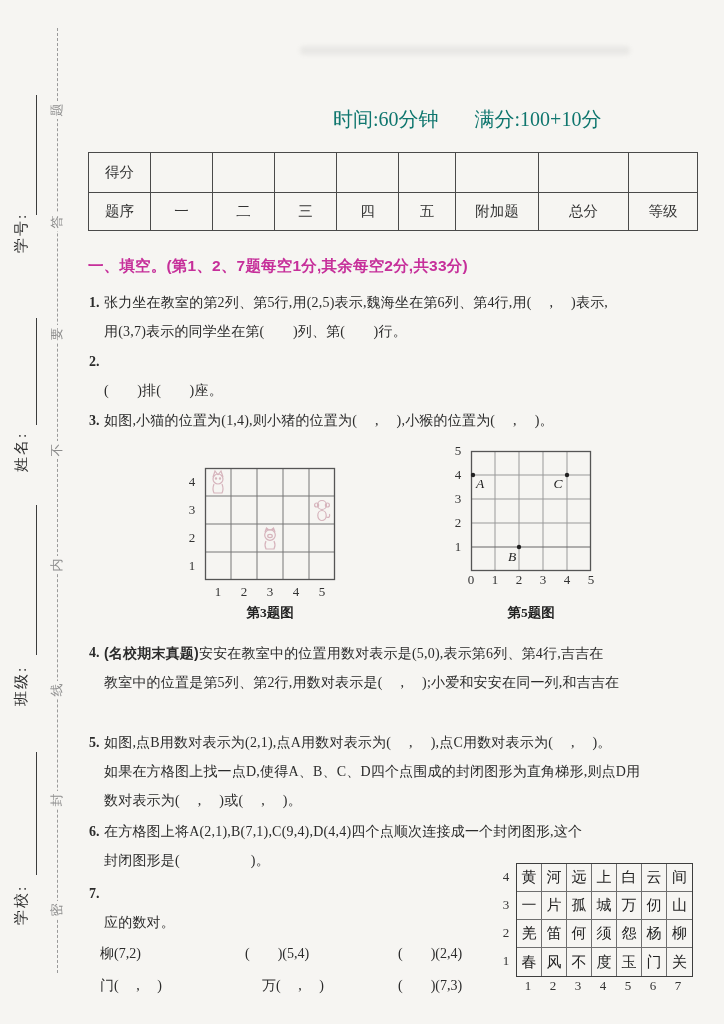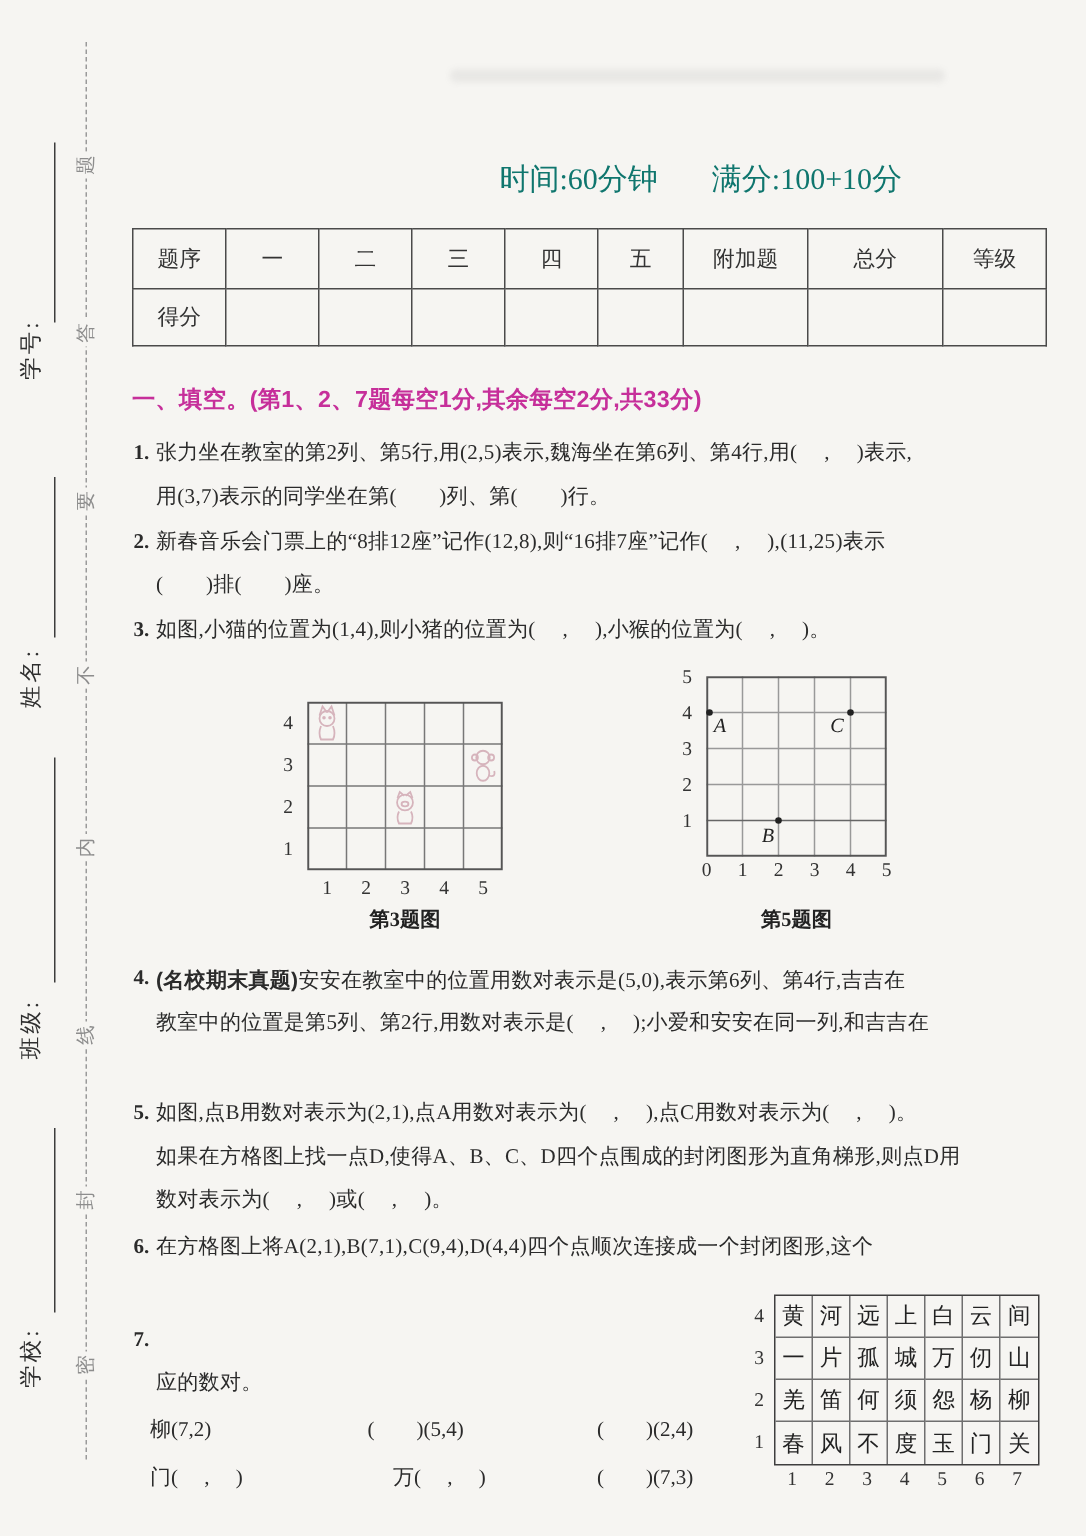--- a/index.html
+++ b/index.html
@@ -102,52 +102,51 @@
         <col style="width:62px">
         <col style="width:62px">
       <col style="width:62px">
         <col style="width:57px">
         <col style="width:83px">
         <col style="width:90px">
         <col style="width:69px">
     </colgroup>
     <tbody>
         <tr>
+      <td>得分</td>
+      <td></td>
+      <td></td>
+      <td></td>
+      <td></td>
+      <td></td>
+      <td></td>
+      <td></td>
+      <td></td>
+    </tr>
+    <tr>
       <td>题序</td>
       <td>一</td>
       <td>二</td>
       <td>三</td>
       <td>四</td>
       <td>五</td>
       <td>附加题</td>
       <td>总分</td>
       <td>等级</td>
     </tr>
-    <tr>
-      <td>得分</td>
-      <td></td>
-      <td></td>
-      <td></td>
-      <td></td>
-      <td></td>
-      <td></td>
-      <td></td>
-      <td></td>
-    </tr>
   </tbody>
     </table>
 
   <div class="sec-title">一、填空。(第1、2、7题每空1分,其余每空2分,共33分)</div>
 
   <span class="qnum" style="top:293px">1.</span>
   <div class="line" style="top:293px">张力坐在教室的第2列、第5行,用(2,5)表示,魏海坐在第6列、第4行,用(　 , 　)表示,</div>
   <div class="line" style="top:322px">用(3,7)表示的同学坐在第(　　)列、第(　　)行。</div>
 
   <span class="qnum" style="top:352px">2.</span>
-  <div class="line" style="top:352px">新春音乐会门票上的“8排12座”记作(12,8),则“16排7座”记作(　 , 　),(11,25)表示</div>
   <div class="line" style="top:381px">(　　)排(　　)座。</div>
 
   <span class="qnum" style="top:411px">3.</span>
   <div class="line" style="top:411px">如图,小猫的位置为(1,4),则小猪的位置为(　 , 　),小猴的位置为(　 , 　)。</div>
 
   <svg style="left:205px;top:468px" width="130" height="112" viewBox="0 0 130 112">
     <g stroke="#777" stroke-width="1" fill="none">
       <line x1="26" y1="0" x2="26" y2="112"></line>
         <line x1="52" y1="0" x2="52" y2="112"></line>
       <line x1="78" y1="0" x2="78" y2="112"></line>
@@ -232,20 +231,21 @@
   <div class="line" style="top:643px"><b>(名校期末真题)</b><span>安安在教室中的位置用数对表示是(5,0),表示第6列、第4行,吉吉在</span></div>
   <div class="line" style="top:673px">教室中的位置是第5列、第2行,用数对表示是(　 , 　);小爱和安安在同一列,和吉吉在</div>
 
   <span class="qnum" style="top:733px">5.</span>
   <div class="line" style="top:733px">如图,点B用数对表示为(2,1),点A用数对表示为(　 , 　),点C用数对表示为(　 , 　)。</div>
   <div class="line" style="top:762px">如果在方格图上找一点D,使得A、B、C、D四个点围成的封闭图形为直角梯形,则点D用</div>
   <div class="line" style="top:791px">数对表示为(　 , 　)或(　 , 　)。</div>
 
   <span class="qnum" style="top:822px">6.</span>
   <div class="line" style="top:822px">在方格图上将A(2,1),B(7,1),C(9,4),D(4,4)四个点顺次连接成一个封闭图形,这个</div>
+  <div class="line" style="top:851px">封闭图形是(　　　　　)。</div>
 
   <span class="qnum" style="top:884px">7.</span>
   <div class="line" style="top:913px">应的数对。</div>
 
   <span class="q7item" style="left:100px;top:944px">柳(7,2)</span>
   <span class="q7item" style="left:245px;top:944px">(　　)(5,4)</span>
   <span class="q7item" style="left:398px;top:944px">(　　)(2,4)</span>
   <span class="q7item" style="left:100px;top:976px">门(　 , 　)</span>
   <span class="q7item" style="left:262px;top:976px">万(　 , 　)</span>
   <span class="q7item" style="left:398px;top:976px">(　　)(7,3)</span>

